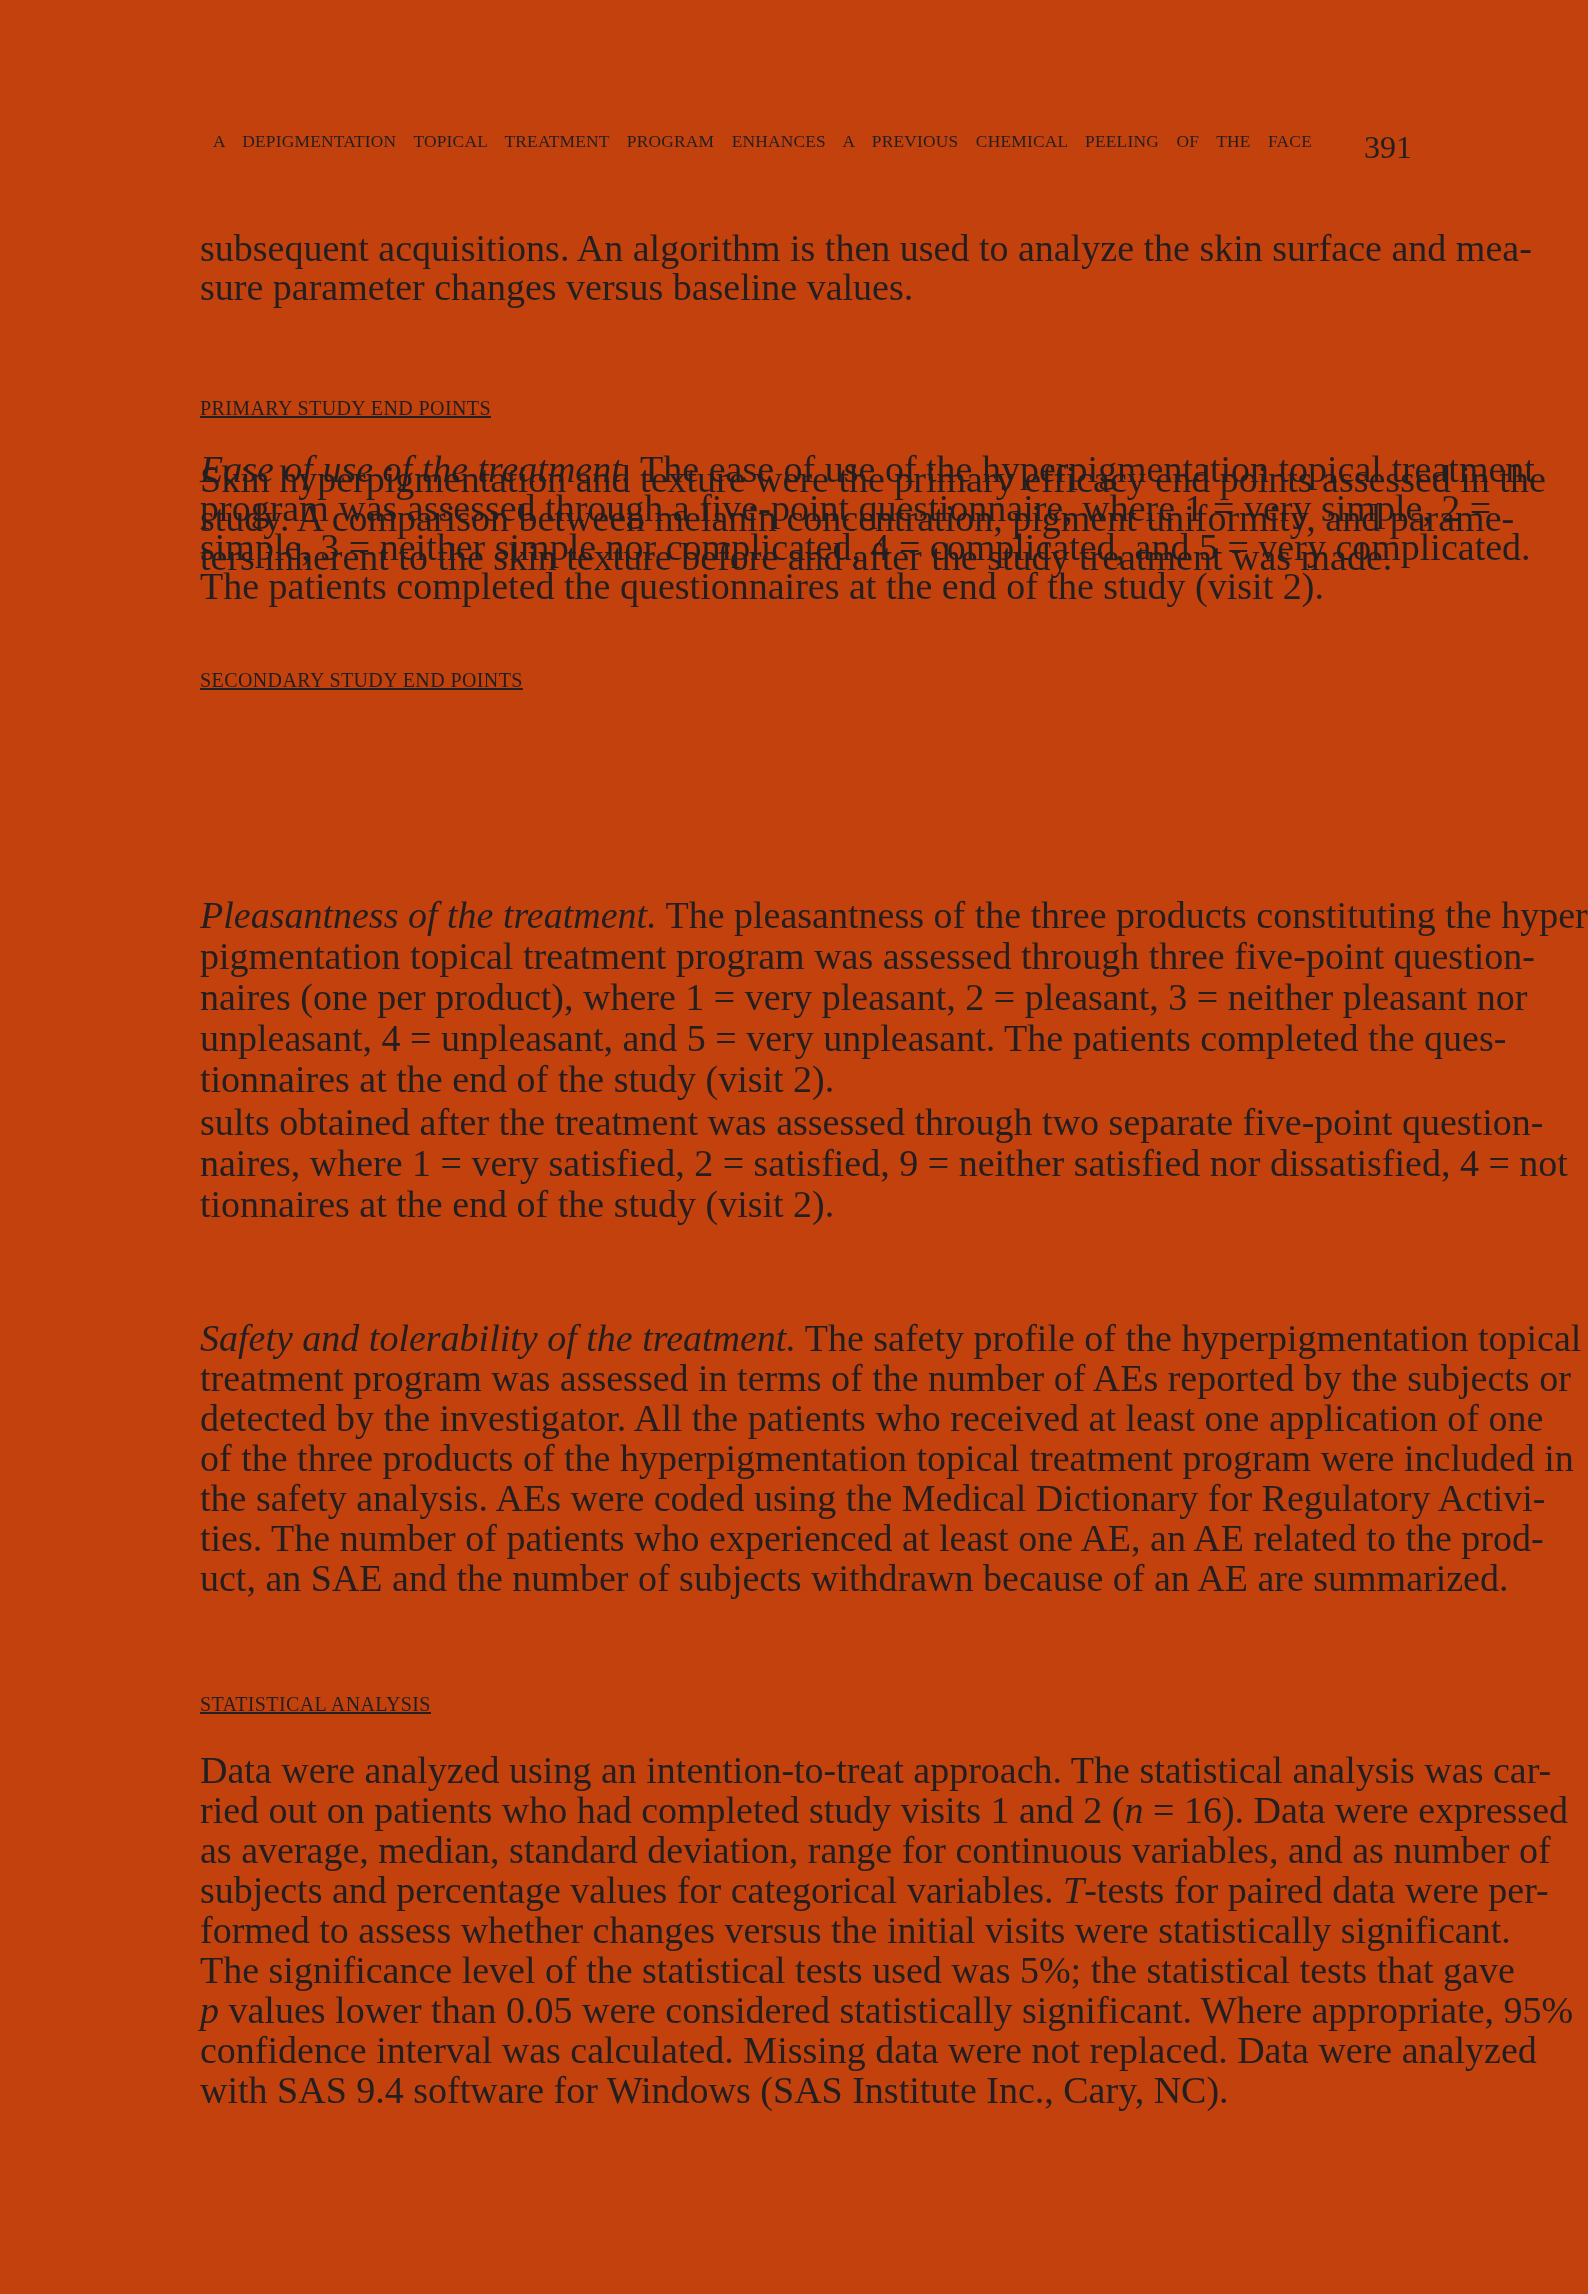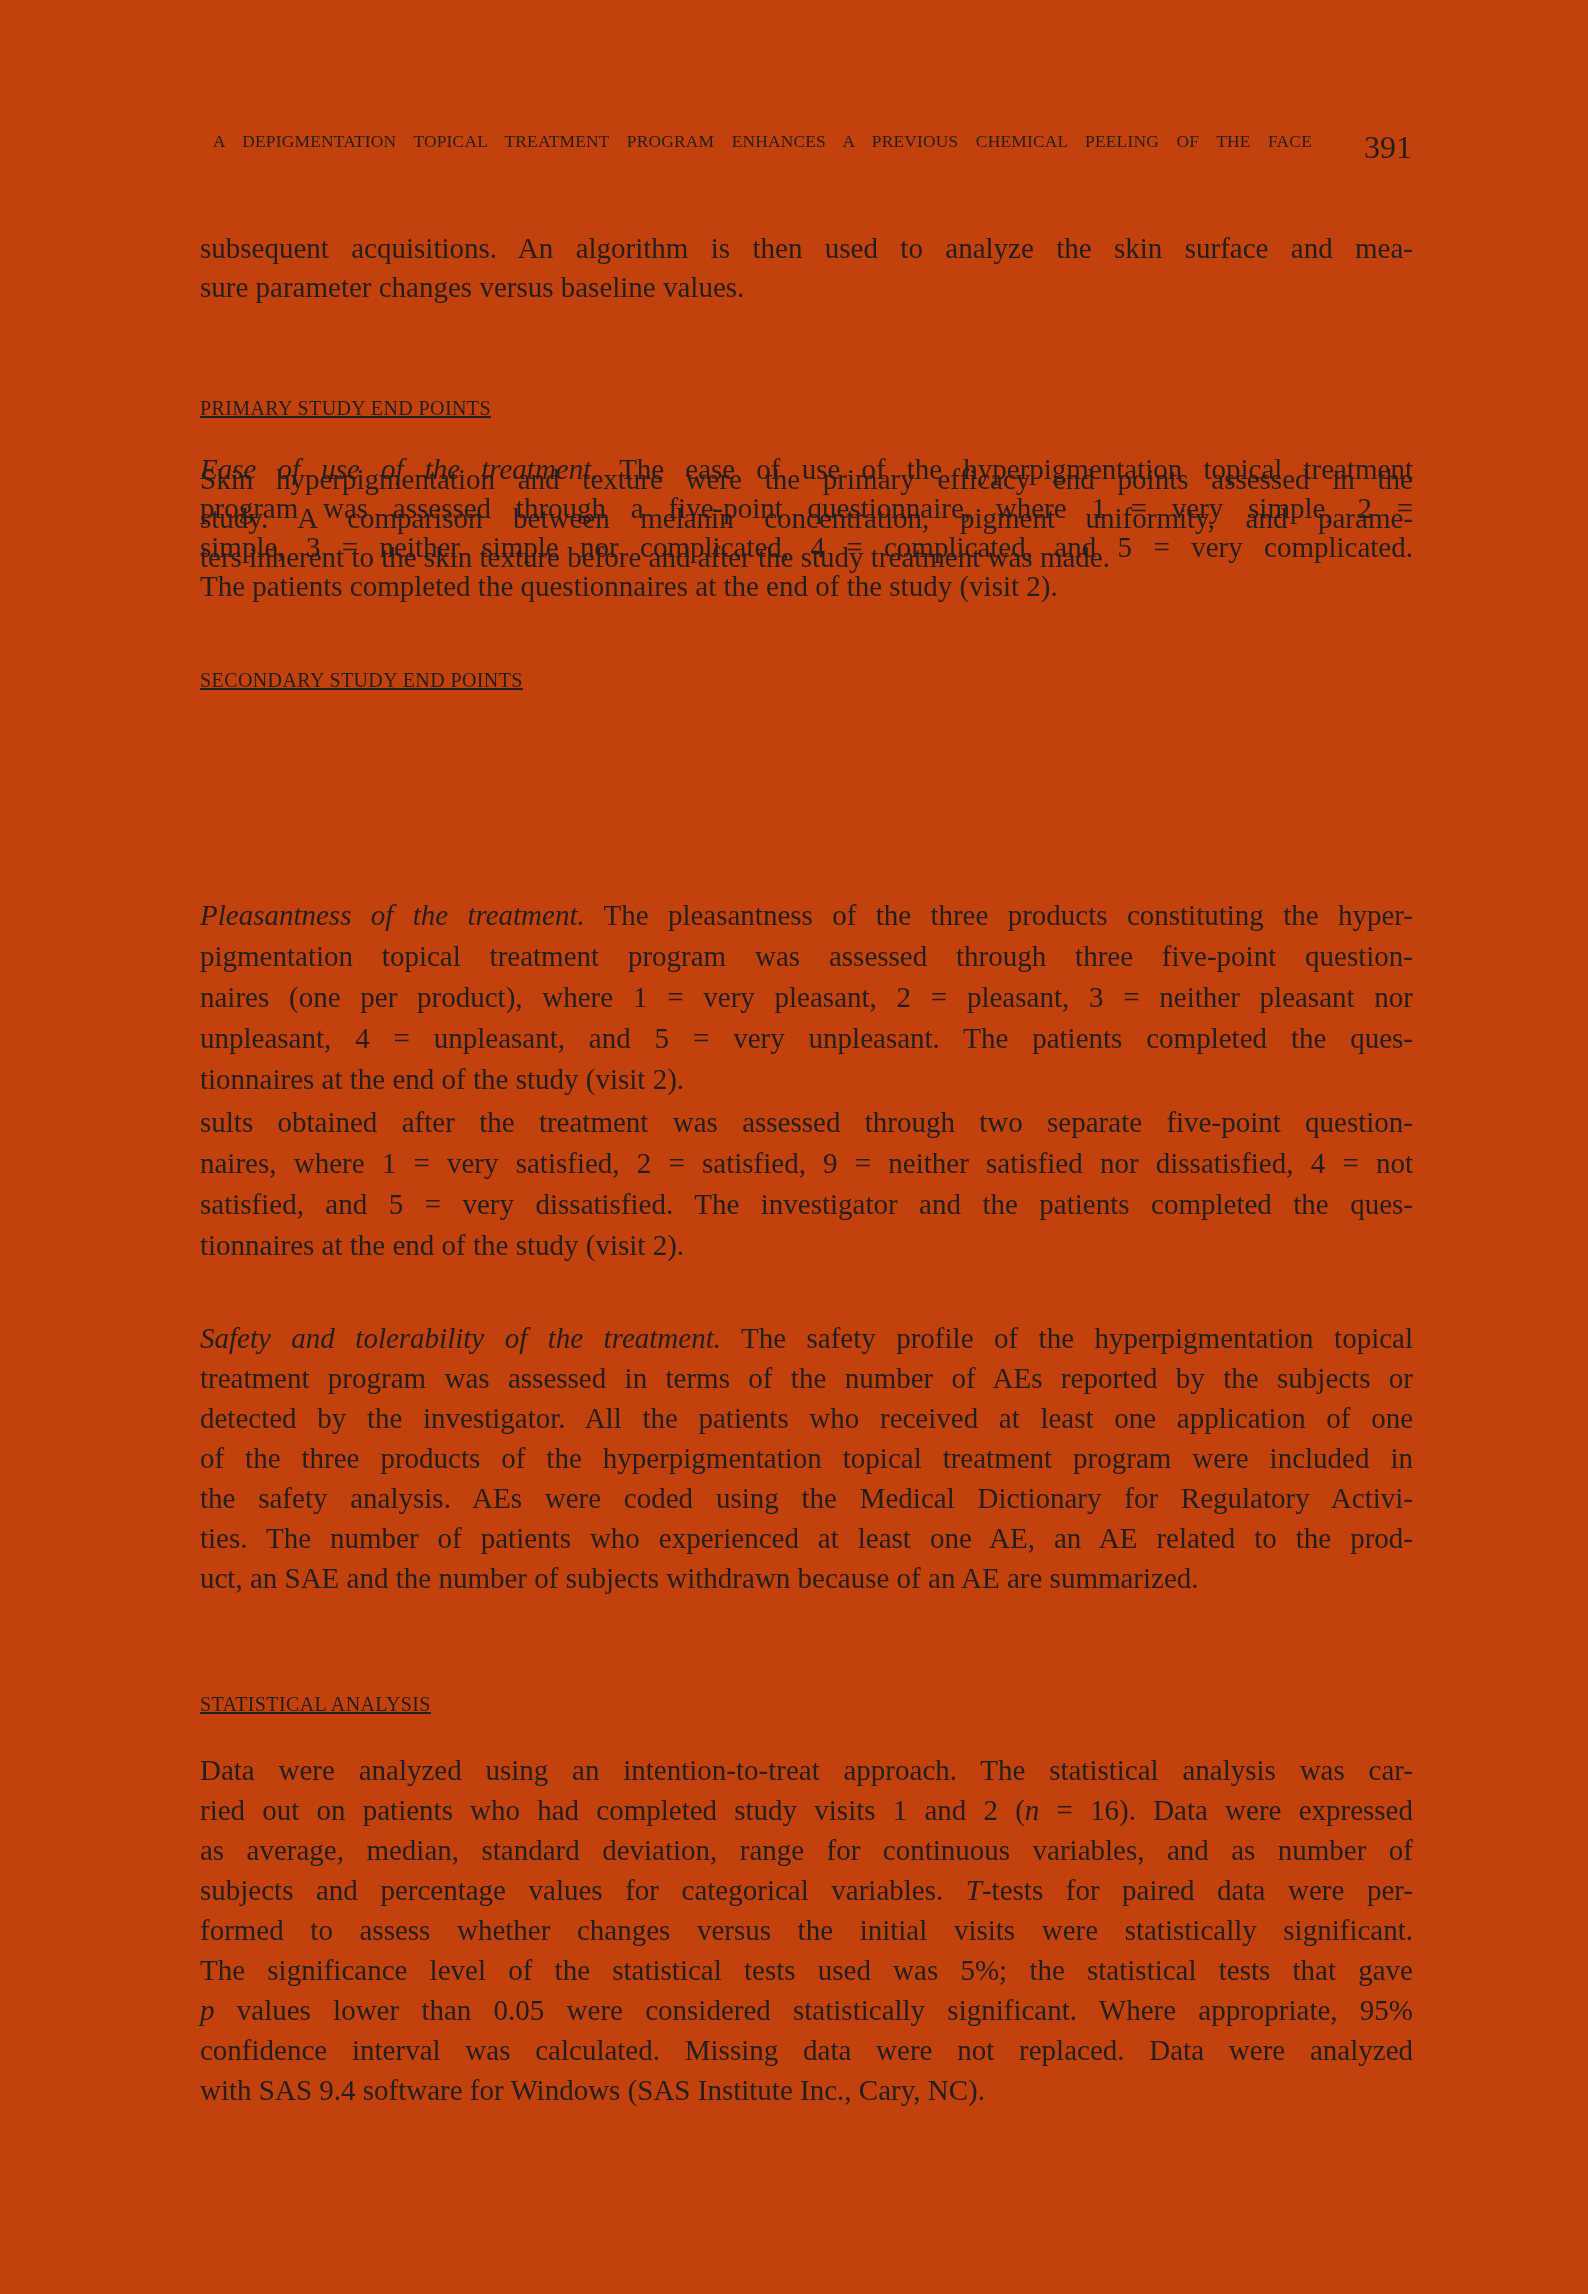--- a/index.html
+++ b/index.html
@@ -11,21 +11,21 @@
     font-size: 17.4px; line-height: 22.6px; white-space: nowrap; letter-spacing: 0.2px; text-align: justify; text-align-last: justify; }
   .page-number { position: absolute; left: 1356px; top: 128px; width: 56px; height: 38px;
     font-size: 32px; line-height: 38px; text-align: right; white-space: nowrap; }
 
   .section-label { position: absolute; left: 200px; height: 24.5px; font-size: 20px; line-height: 24.5px;
     white-space: nowrap; letter-spacing: 0.4px; text-decoration: underline; }
   #lbl-primary { top: 396px; }
   #lbl-secondary { top: 668px; }
   #lbl-statistical { top: 1692px; }
 
-  .para { position: absolute; left: 200px; width: 1213px; font-size: 29px; }
+  .para { position: absolute; left: 200px; width: 1213px; font-size: 38px; }
   .para .line { display: block; width: 1213px; white-space: nowrap; overflow: visible; }
   .para .line.j { text-align: justify; text-align-last: justify; }
   .para .line.l { text-align: left; text-align-last: left; }
   .it { font-style: italic; }
 
   #p-intro   { top: 229px; line-height: 39px; }
   #p-primary { top: 460px; line-height: 39px; }
   #p-ease    { top: 451px; line-height: 39px; }
   #p-ease    { top: 450px; }
   #p-pleasant{ top: 895px; line-height: 41px; }
@@ -63,21 +63,20 @@
   <div id="p-pleasant" class="para">
       <div class="line j"><span class="it">Pleasantness of the treatment.</span><span> The pleasantness of the three products constituting the hyper-</span></div>
       <div class="line j"><span>pigmentation topical treatment program was assessed through three five-point question-</span></div>
       <div class="line j"><span>naires (one per product), where 1 = very pleasant, 2 = pleasant, 3 = neither pleasant nor</span></div>
       <div class="line j"><span>unpleasant, 4 = unpleasant, and 5 = very unpleasant. The patients completed the ques-</span></div>
       <div class="line l"><span>tionnaires at the end of the study (visit 2).</span></div>
     </div>
   <div id="p-overall" class="para">
       <div class="line j"><span>sults obtained after the treatment was assessed through two separate five-point question-</span></div>
       <div class="line j"><span>naires, where 1 = very satisfied, 2 = satisfied, 9 = neither satisfied nor dissatisfied, 4 = not</span></div>
-      <div class="line j"><span>satisfied, and 5 = very dissatisfied. The investigator and the patients completed the ques-</span></div>
       <div class="line l"><span>tionnaires at the end of the study (visit 2).</span></div>
     </div>
   <div id="p-safety" class="para">
       <div class="line j"><span class="it">Safety and tolerability of the treatment.</span><span> The safety profile of the hyperpigmentation topical</span></div>
       <div class="line j"><span>treatment program was assessed in terms of the number of AEs reported by the subjects or</span></div>
       <div class="line j"><span>detected by the investigator. All the patients who received at least one application of one</span></div>
       <div class="line j"><span>of the three products of the hyperpigmentation topical treatment program were included in</span></div>
       <div class="line j"><span>the safety analysis. AEs were coded using the Medical Dictionary for Regulatory Activi-</span></div>
       <div class="line j"><span>ties. The number of patients who experienced at least one AE, an AE related to the prod-</span></div>
       <div class="line l"><span>uct, an SAE and the number of subjects withdrawn because of an AE are summarized.</span></div>

